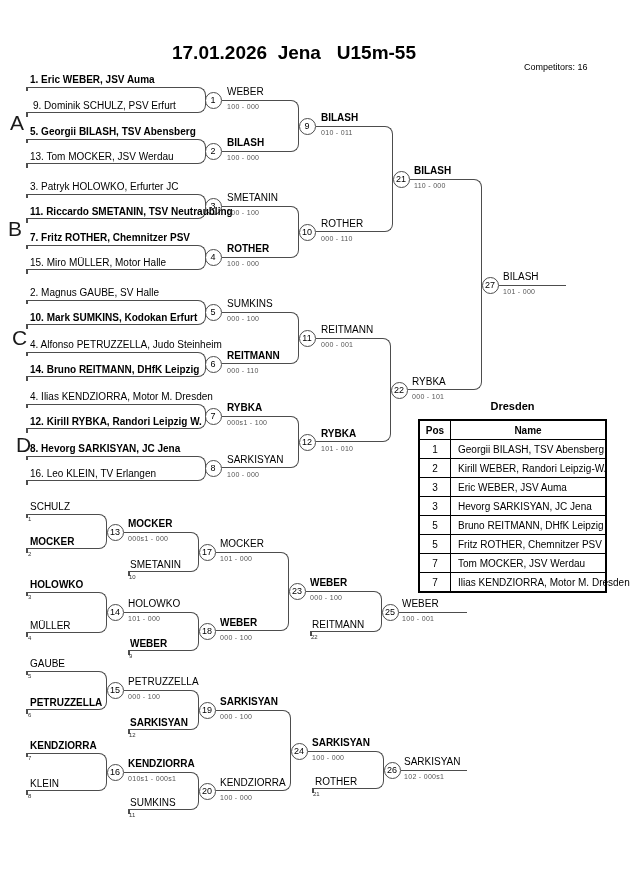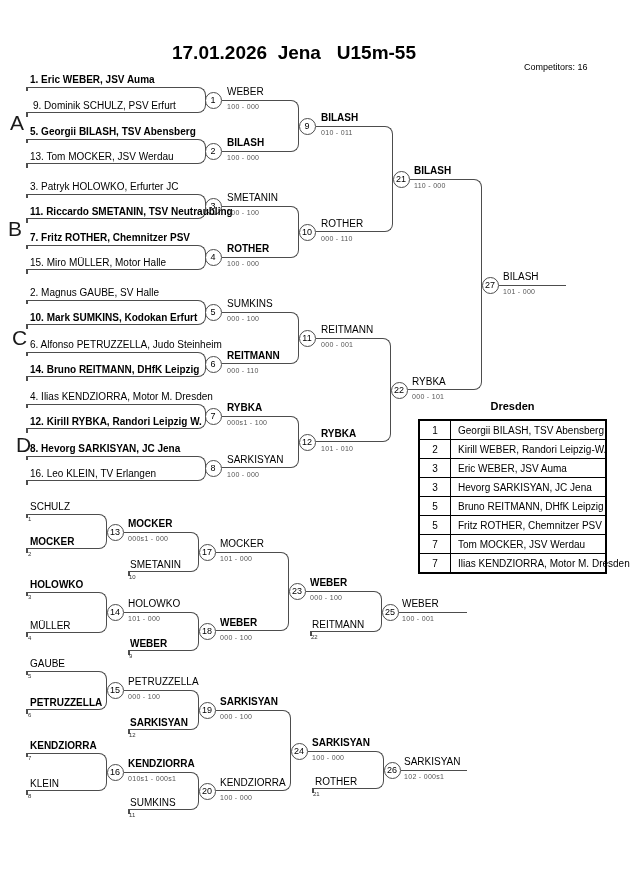--- a/index.html
+++ b/index.html
@@ -145,29 +145,33 @@
 <div class="nm b" style="left:30px;top:74px">1. Eric WEBER, JSV Auma</div>
 <div class="nm" style="left:33px;top:100px">9. Dominik SCHULZ, PSV Erfurt</div>
 <div class="nm b" style="left:30px;top:126px">5. Georgii BILASH, TSV Abensberg</div>
 <div class="nm" style="left:30px;top:151px">13. Tom MOCKER, JSV Werdau</div>
 <div class="nm" style="left:30px;top:181px">3. Patryk HOLOWKO, Erfurter JC</div>
 <div class="nm b" style="left:30px;top:206px">11. Riccardo SMETANIN, TSV Neutraubling</div>
 <div class="nm b" style="left:30px;top:232px">7. Fritz ROTHER, Chemnitzer PSV</div>
 <div class="nm" style="left:30px;top:257px">15. Miro MÜLLER, Motor Halle</div>
 <div class="nm" style="left:30px;top:287px">2. Magnus GAUBE, SV Halle</div>
 <div class="nm b" style="left:30px;top:312px">10. Mark SUMKINS, Kodokan Erfurt</div>
-<div class="nm" style="left:30px;top:339px">6. Alfonso PETRUZZELLA, Judo Steinheim</div>
+<div class="nm" style="left:30px;top:339px">4. Alfonso PETRUZZELLA, Judo Steinheim</div>
 <div class="nm b" style="left:30px;top:364px">14. Bruno REITMANN, DHfK Leipzig</div>
 <div class="nm" style="left:30px;top:391px">4. Ilias KENDZIORRA, Motor M. Dresden</div>
 <div class="nm b" style="left:30px;top:416px">12. Kirill RYBKA, Randori Leipzig W.</div>
 <div class="nm b" style="left:30px;top:443px">8. Hevorg SARKISYAN, JC Jena</div>
 <div class="nm" style="left:30px;top:468px">16. Leo KLEIN, TV Erlangen</div>
 
 <div class="res-title">Dresden</div>
 <div class="res-table">
+  <div class="res-row res-head">
+    <div class="res-pos">Pos</div>
+    <div class="res-name">Name</div>
+  </div>
   <div class="res-row">
     <div class="res-pos">1</div>
     <div class="res-name">Georgii BILASH, TSV Abensberg</div>
   </div>
   <div class="res-row">
     <div class="res-pos">2</div>
     <div class="res-name">Kirill WEBER, Randori Leipzig-W.</div>
   </div>
   <div class="res-row">
     <div class="res-pos">3</div>

